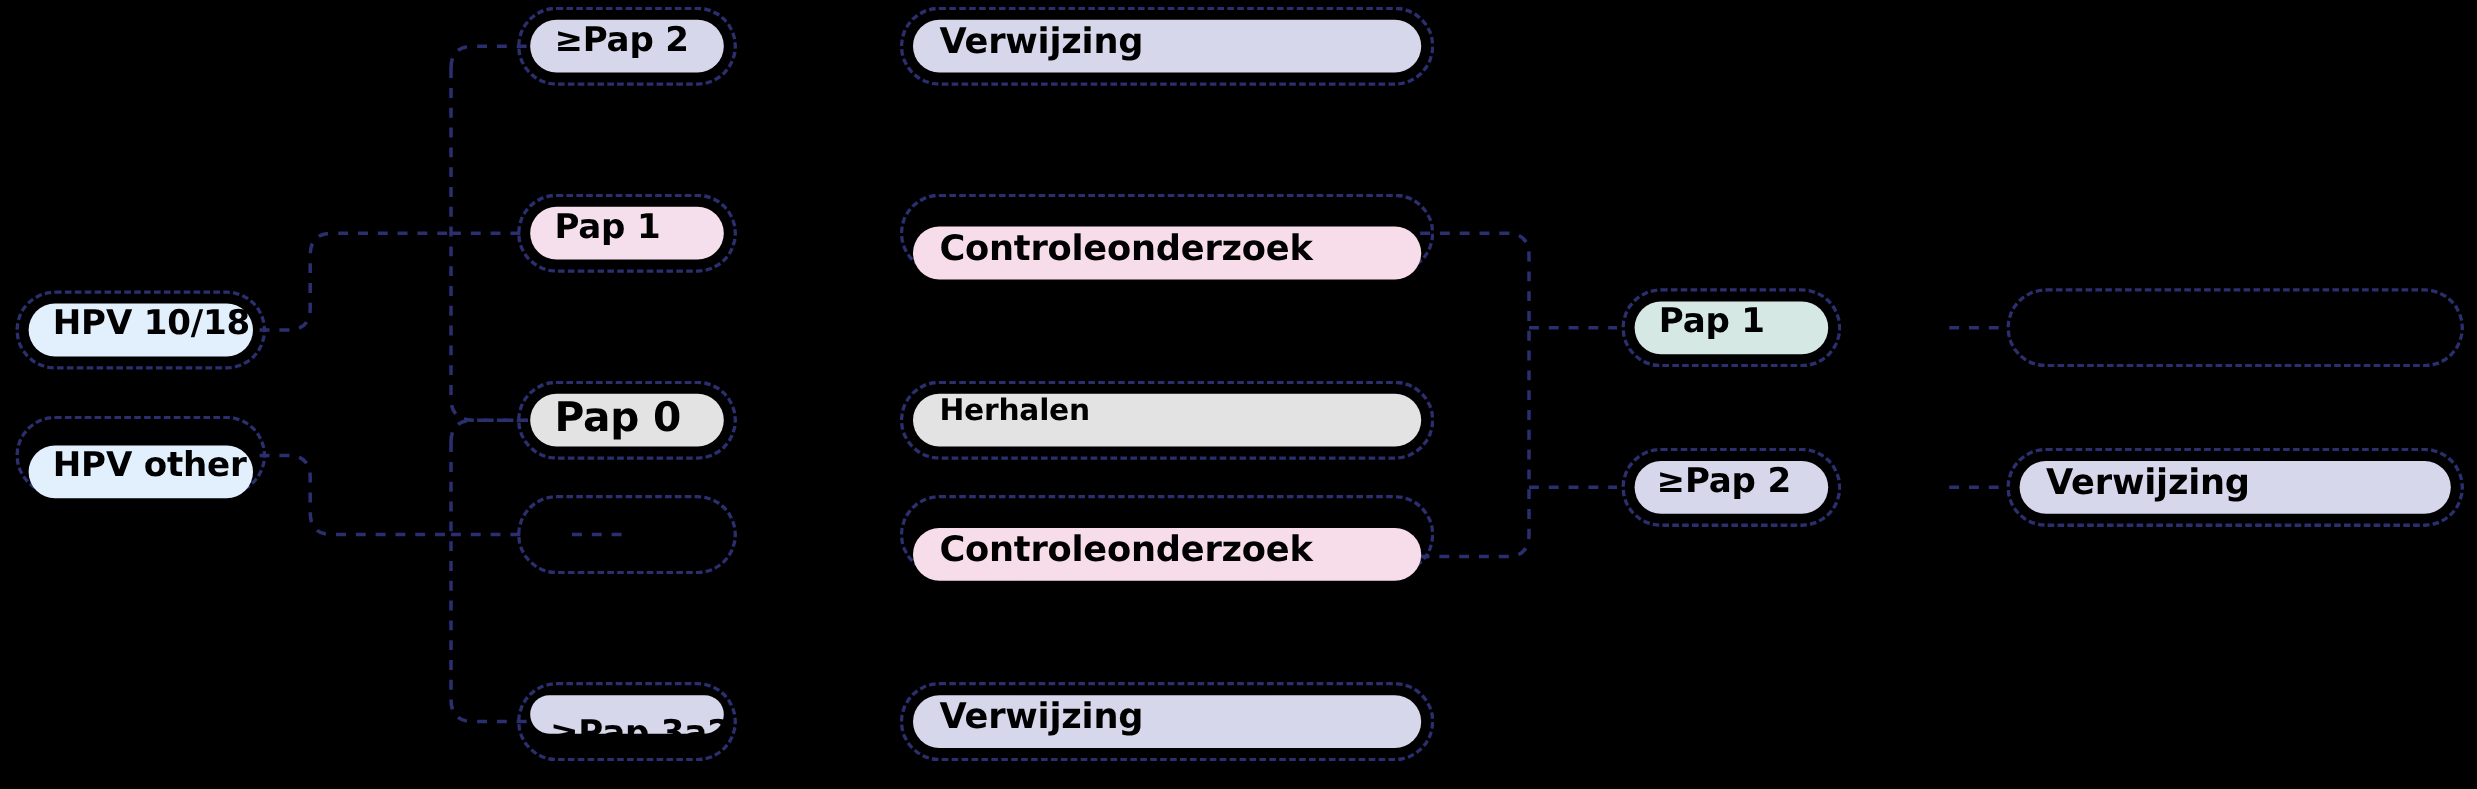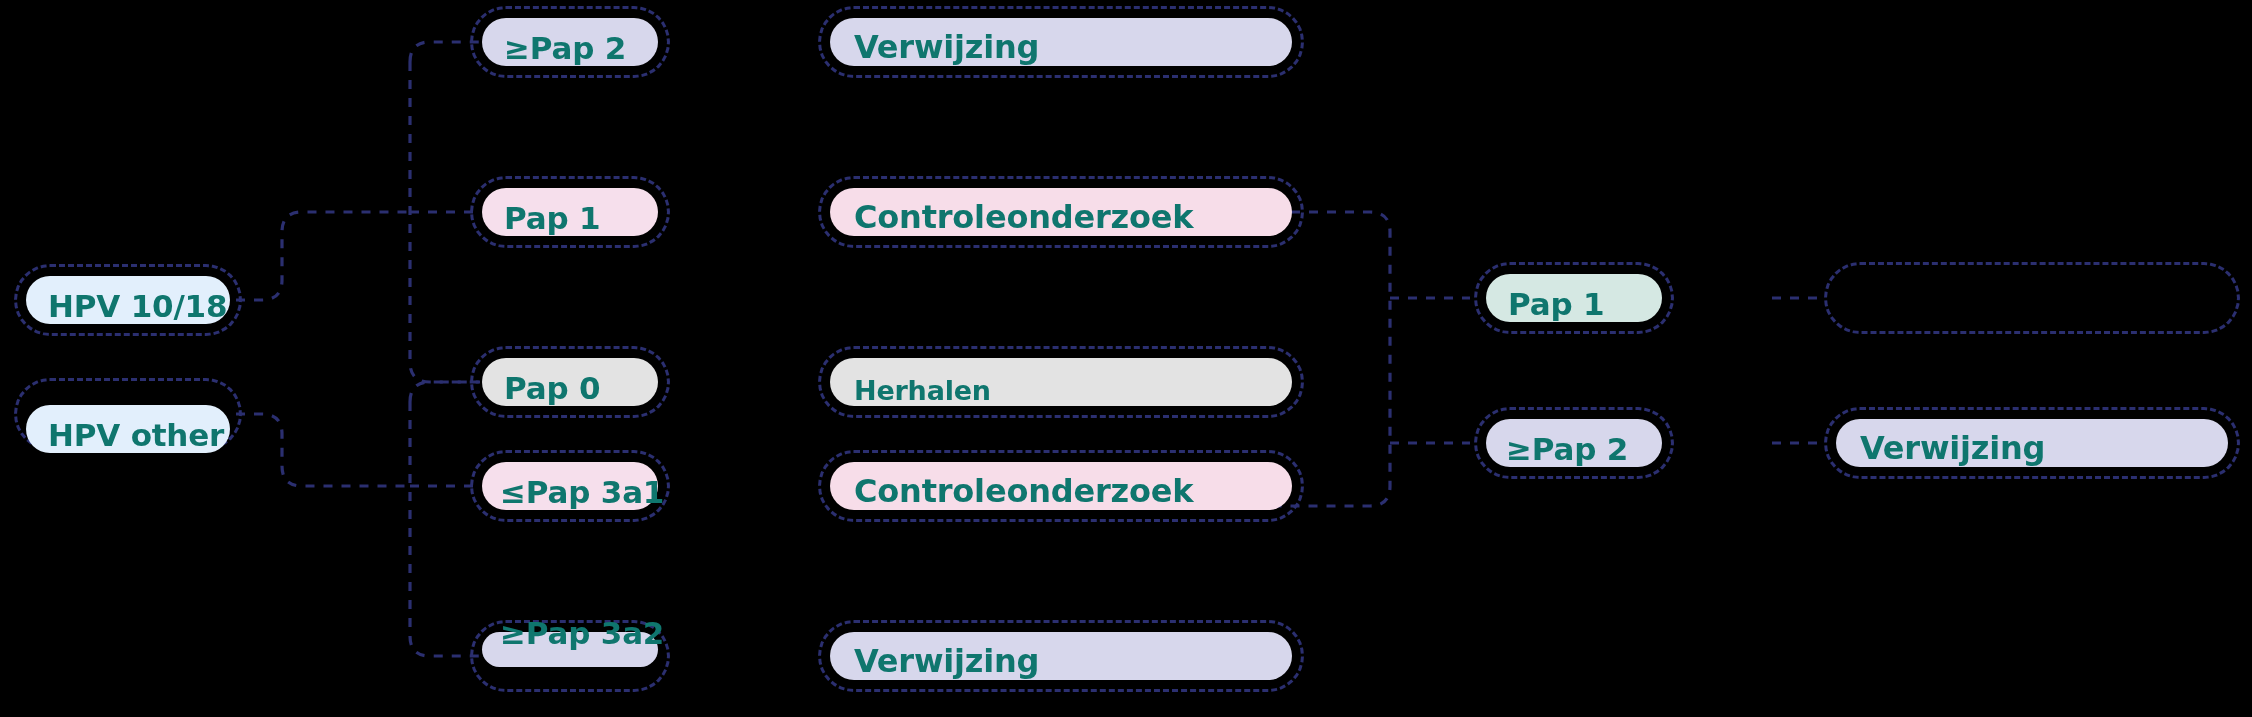--- a/index.html
+++ b/index.html
@@ -10,43 +10,43 @@
   }
   #stage{position:relative;width:2252px;height:717px;background:#000000;}
 
   
   #edges{position:absolute;left:0;top:0;width:2252px;height:717px;pointer-events:none;}
 
   
   .node{
     position:absolute;
     box-sizing:border-box;
-    display:flex;align-items:flex-end;
+    display:flex;align-items:flex-start;
     border-radius:999px;
-    color:#0f766e;
+    color:#000000;
     font-weight:bold;
     white-space:nowrap;
     letter-spacing:-0.2px;
   }
   .node .lbl{display:block;width:100%;}
 
   
   .halo{
     position:absolute;
     box-sizing:border-box;
     border:3px dashed #2b2f70;
     border-radius:999px;
     background:transparent;
   }
 
   
   .f-blue   {background:#e2effc;}
   .f-lav    {background:#d7d7ec;}
   .f-pink   {background:#f6dfec;}
-  .f-pink2  {background:#f7dde9;}
+  .f-pink2  {background:#f7dde9;margin-top:18px;}
   .f-gray   {background:#e3e3e3;}
   .f-mint   {background:#d5e8e3;}
 </style>
 </head>
 <body>
 
 <div id="stage">
 
   <svg id="edges" viewBox="0 0 2252 717" xmlns="http://www.w3.org/2000/svg">
     <g fill="none" stroke="#2b2f70" stroke-width="3.2" stroke-dasharray="9 9" stroke-linecap="butt">
@@ -94,28 +94,25 @@
   <div class="node f-lav" style="left:482px; top:18px; width:176px; height:48px; padding:0 22px; font-size:31px;">
     <span class="lbl">≥Pap 2</span>
   </div>
 
   <div class="halo" style="left:470px; top:176px; width:200px; height:72px;"></div>
   <div class="node f-pink" style="left:482px; top:188px; width:176px; height:48px; padding:0 22px; font-size:31px;">
     <span class="lbl">Pap 1</span>
   </div>
 
   <div class="halo" style="left:470px; top:346px; width:200px; height:72px;"></div>
-  <div class="node f-gray" style="left:482px; top:358px; width:176px; height:48px; padding:0 22px; font-size:31px;">
+  <div class="node f-gray" style="left:482px; top:358px; width:176px; height:48px; padding:0 22px; font-size:37px;">
     <span class="lbl">Pap 0</span>
   </div>
 
   <div class="halo" style="left:470px; top:450px; width:200px; height:72px;"></div>
-  <div class="node f-pink" style="left:482px; top:462px; width:176px; height:48px; padding:0 18px; font-size:31px;">
-    <span class="lbl">≤Pap 3a1</span>
-  </div>
 
   <div class="halo" style="left:470px; top:620px; width:200px; height:72px;"></div>
   <div class="node f-lav" style="left:482px; top:632px; width:176px; height:35px; padding:16px 18px; font-size:31px;">
     <span class="lbl">≥Pap 3a2</span>
   </div>
 
   <div class="halo" style="left:818px; top:6px;   width:486px; height:72px;"></div>
   <div class="node f-lav" style="left:830px; top:18px; width:462px; height:48px; padding:0 24px; font-size:32px;">
     <span class="lbl">Verwijzing</span>
   </div>

